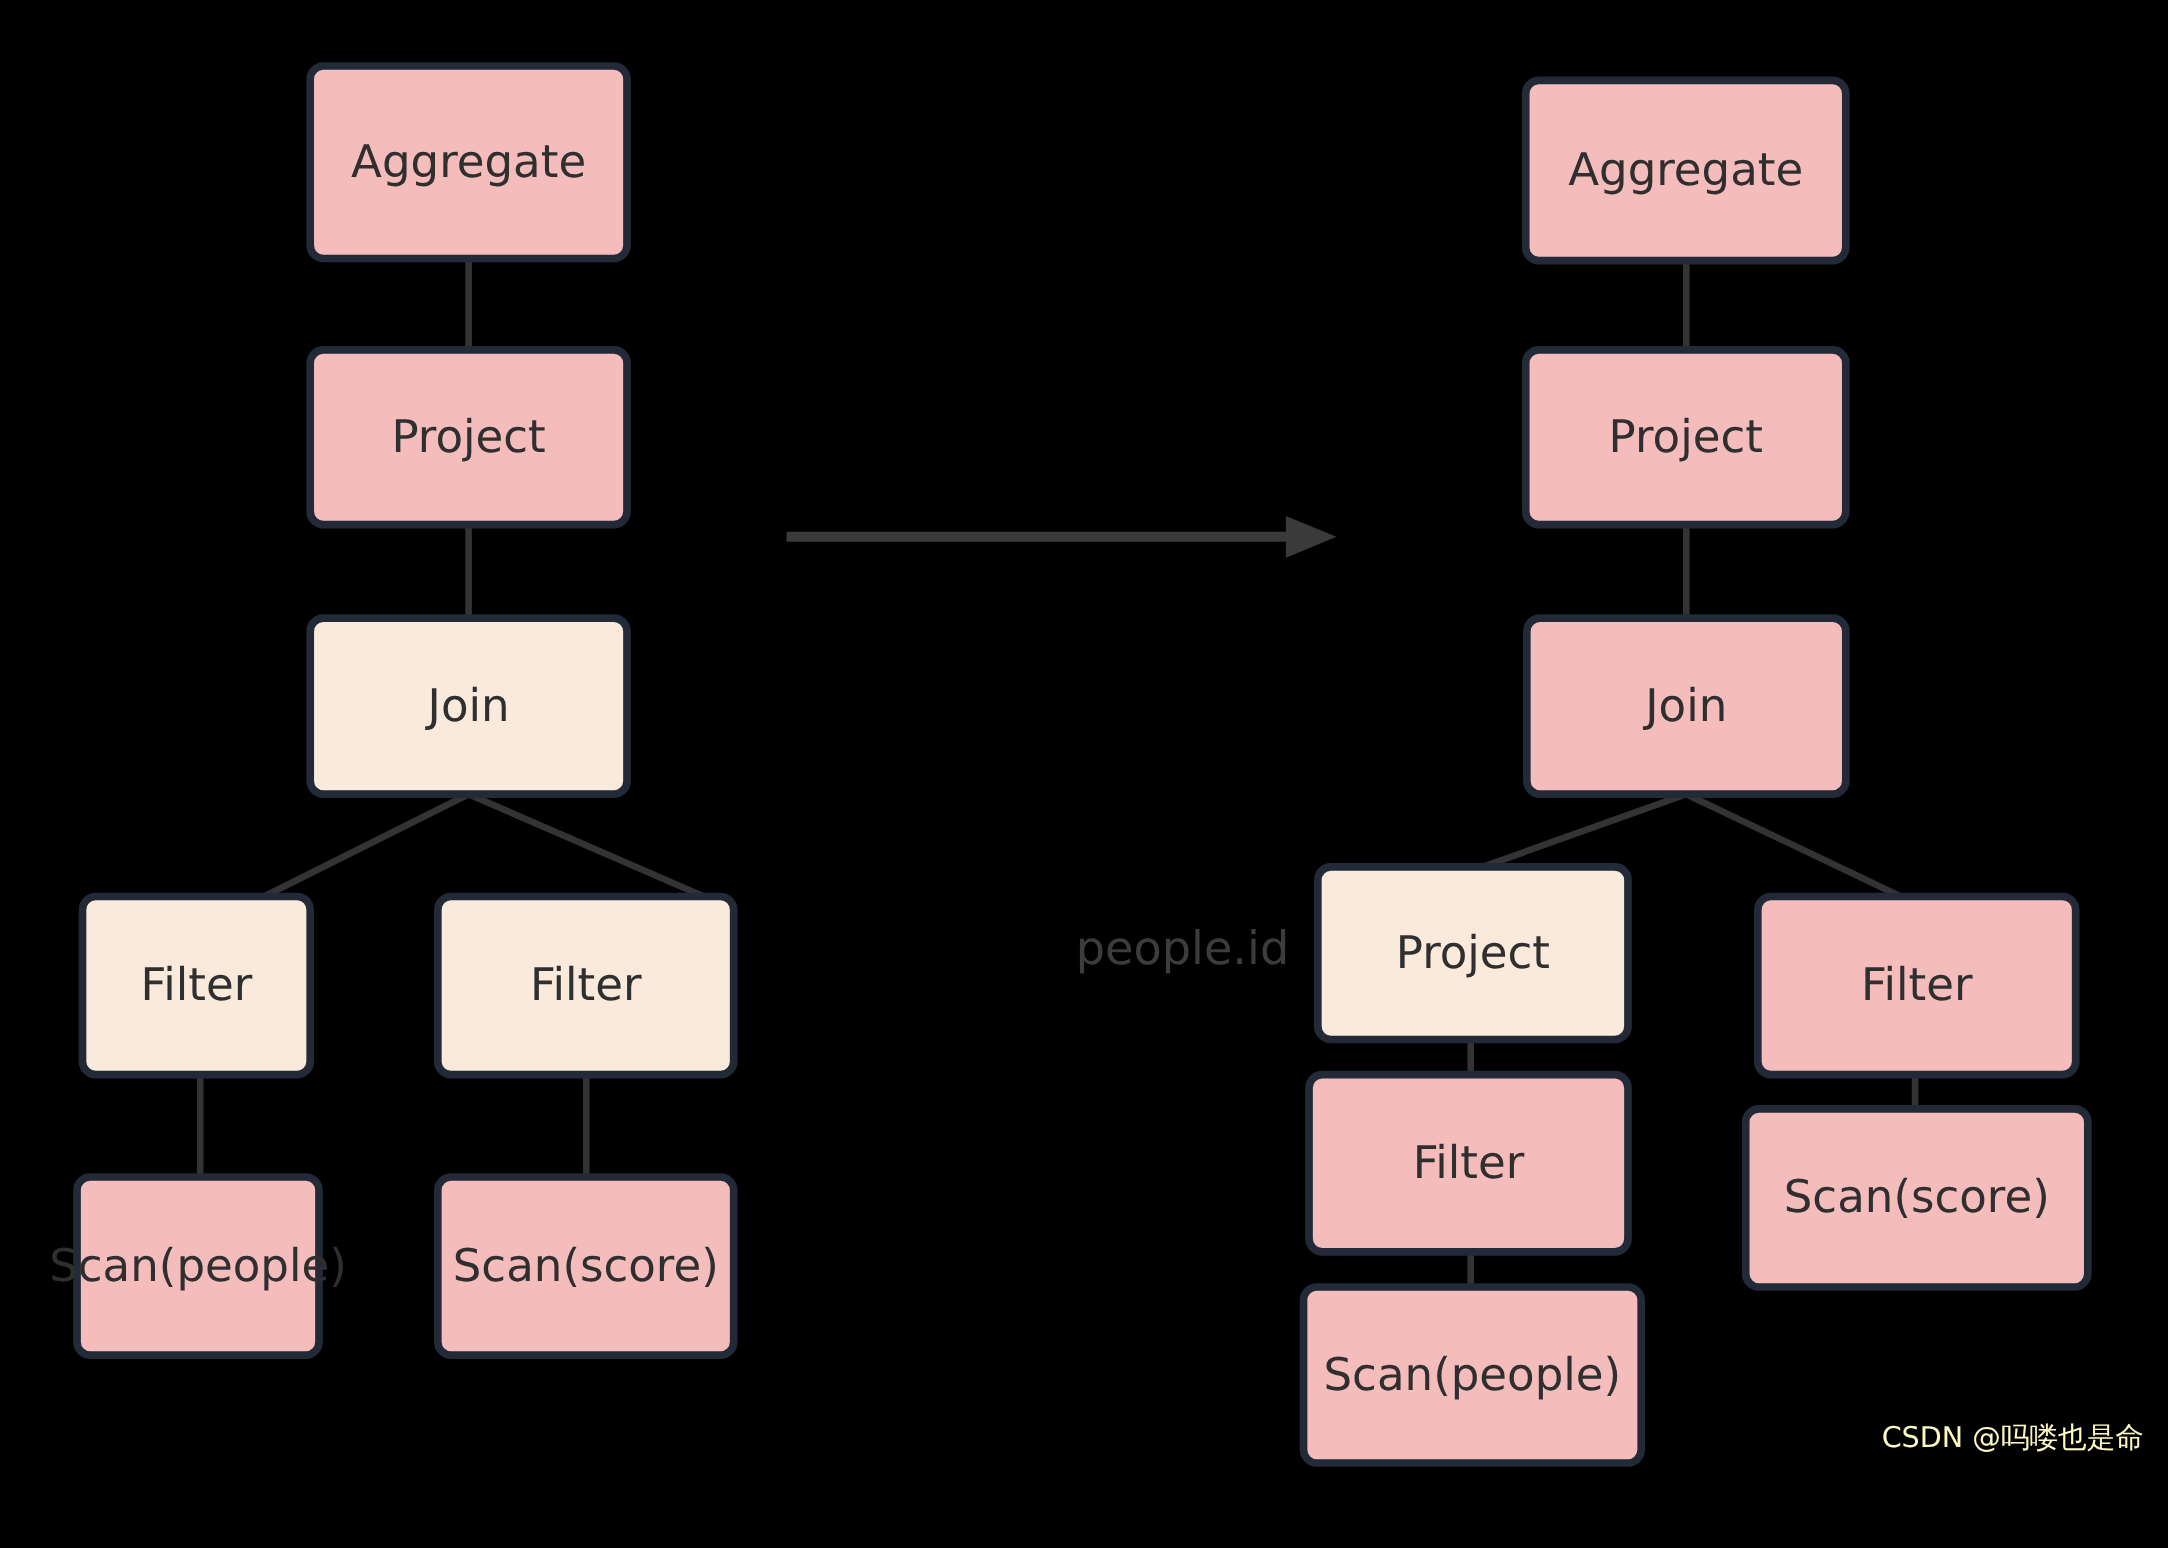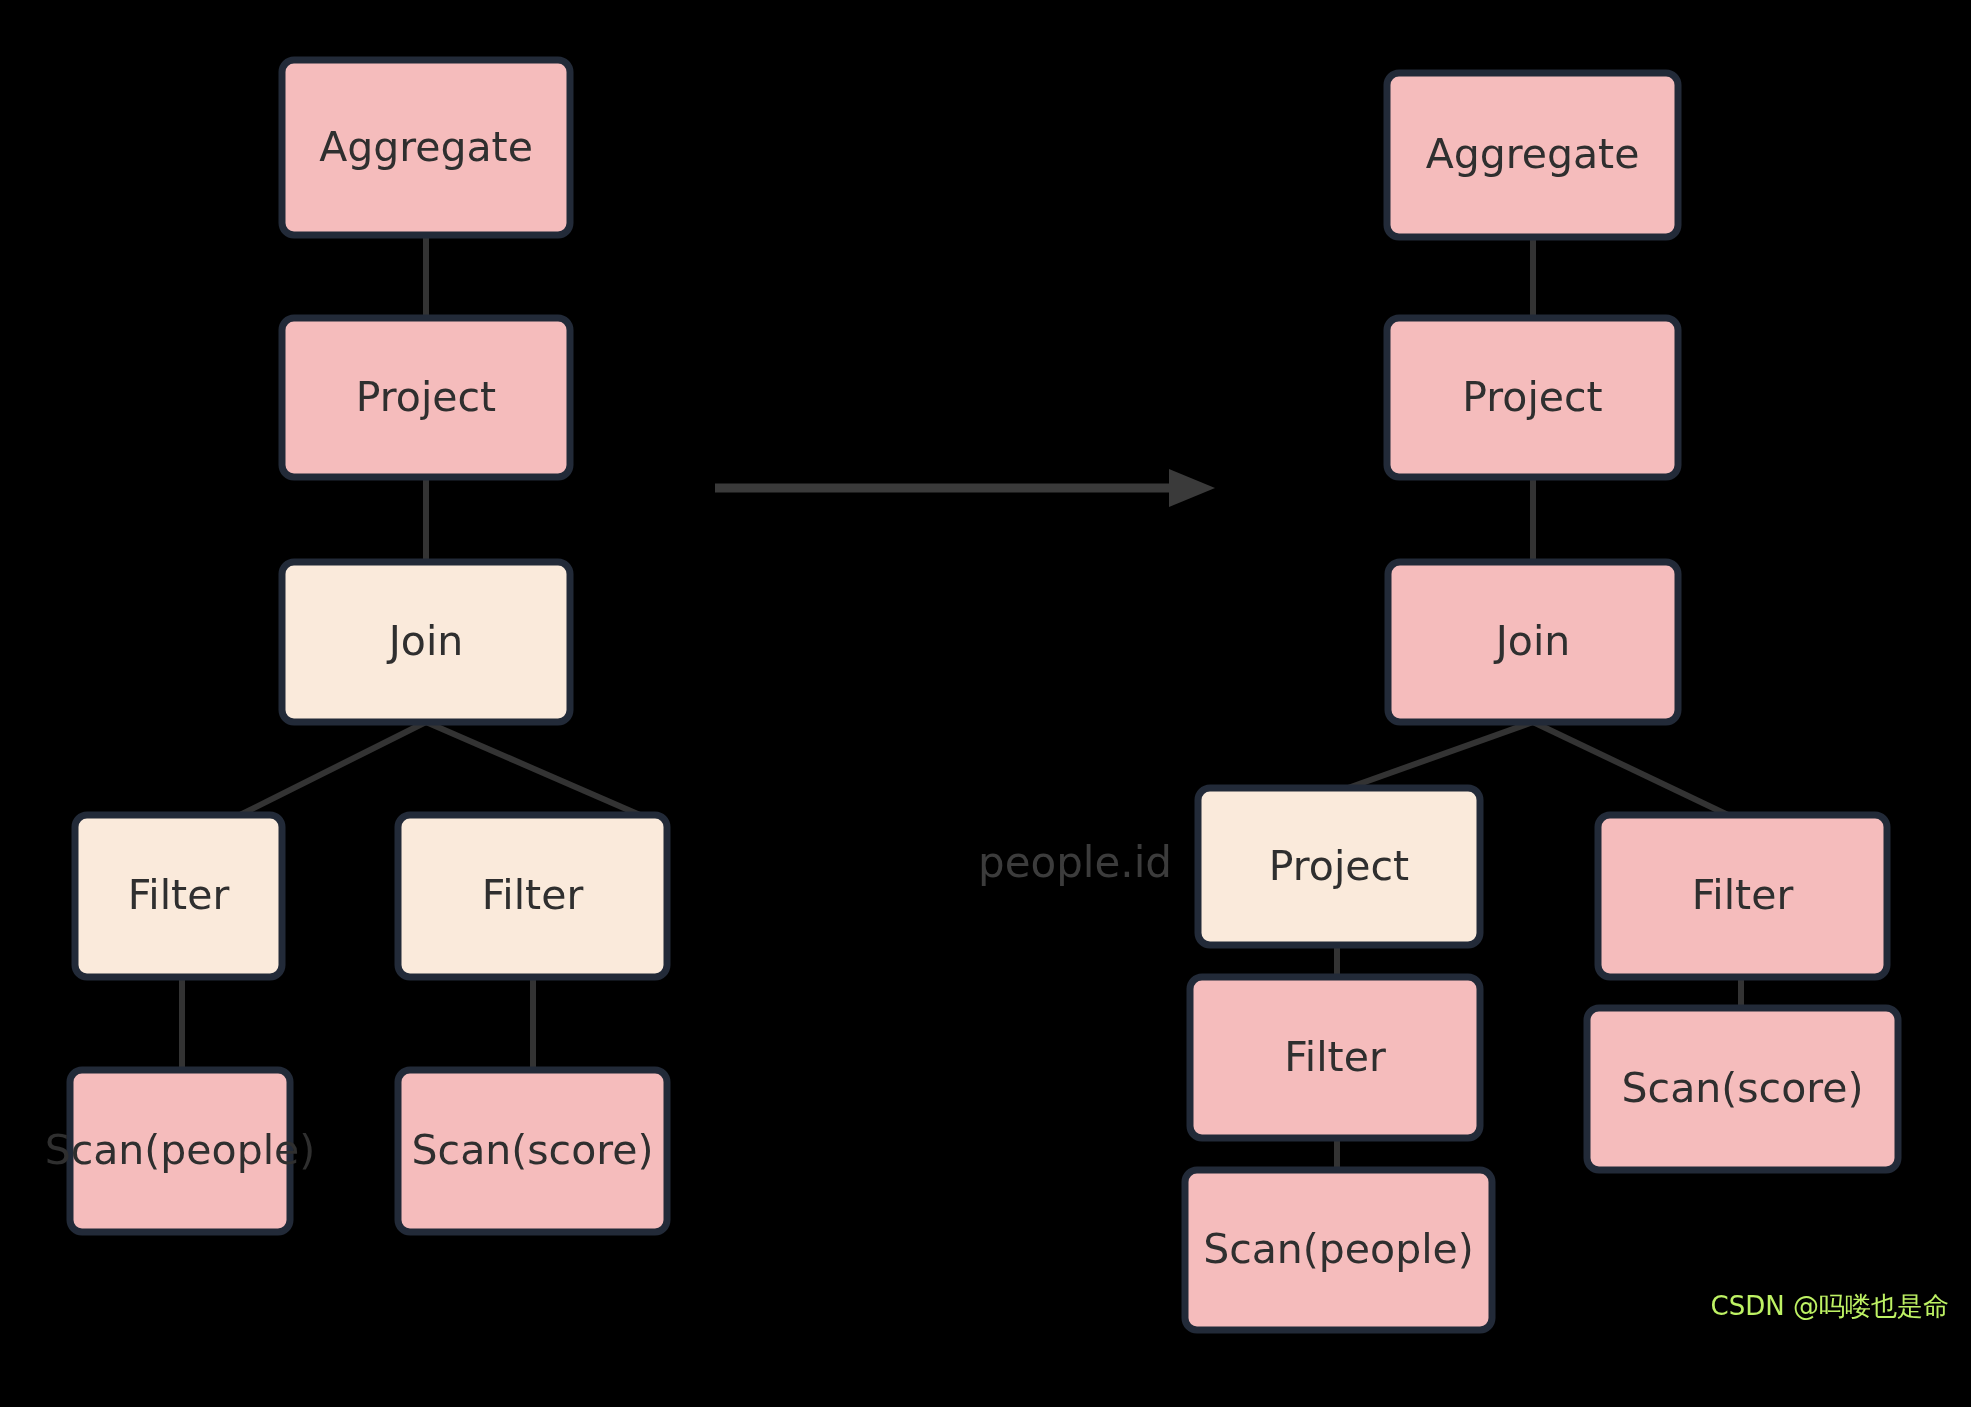--- a/index.html
+++ b/index.html
@@ -58,21 +58,21 @@
     fill: #3c3c3c;
     text-anchor: middle;
     dominant-baseline: middle;
   }
   .watermark-text {
     position: absolute;
     right: 22px;
     bottom: 10px;
     font-family: "DejaVu Sans", "Liberation Sans", sans-serif;
     font-size: 26px;
-    color: #bef264;
+    color: #fef9c3;
     white-space: nowrap;
   }
 </style>
 </head>
 <body>
 
 <div id="diagram-root">
 
   <svg class="canvas" viewBox="0 0 1971 1407">
 

